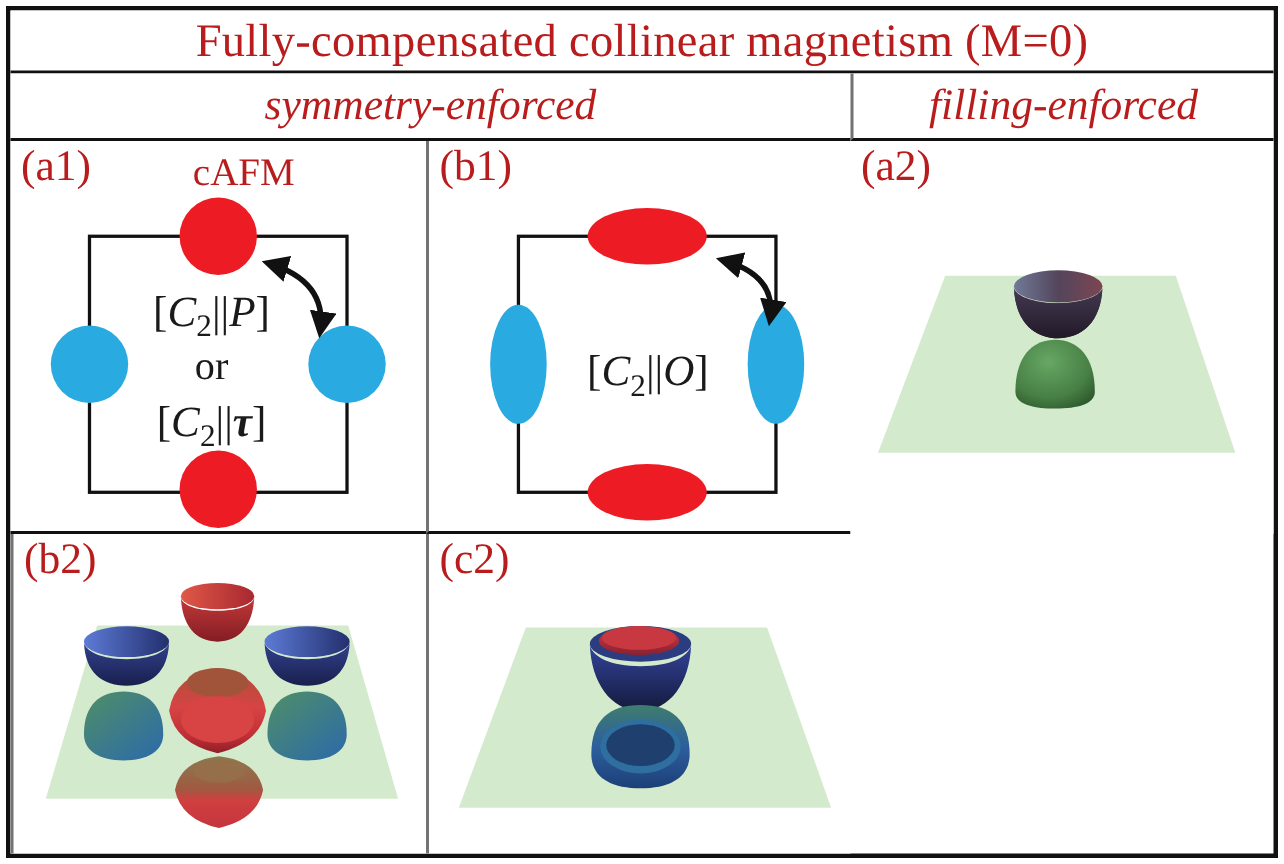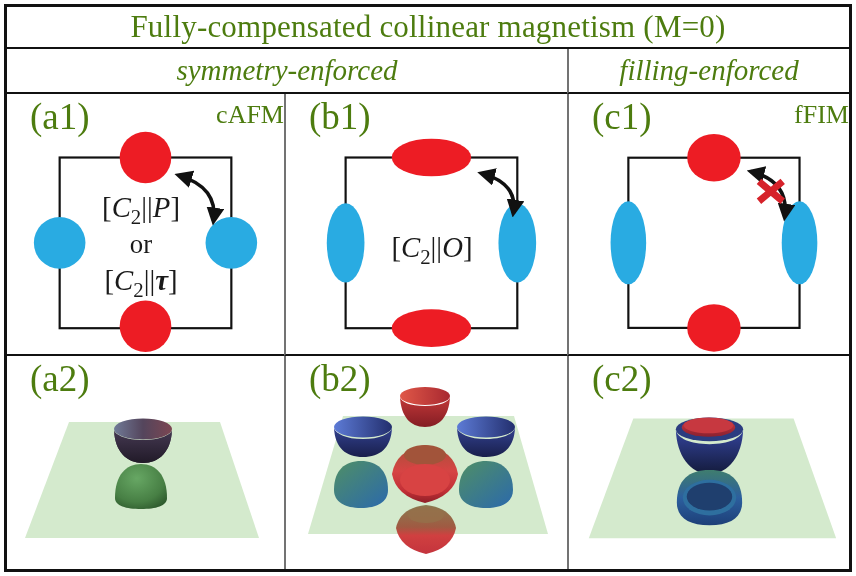--- a/index.html
+++ b/index.html
@@ -1,31 +1,31 @@
 <!DOCTYPE html>
 <html style="--spin-red: #ED1C24; --spin-blue: #29ABE2; --cross-red: #D6222A; --plane-green: #D4EACD; --line-black: #111111;"><head>
 <meta charset="utf-8">
 <style>
   html,body{margin:0;padding:0;background:#fff;}
   .fig{position:relative;width:856px;height:576px;background:#fff;
-       font-family:"Liberation Serif",serif;color:#4d7c0f;}
+       font-family:"Liberation Serif",serif;color:#b91c1c;}
   .table{position:absolute;left:4px;top:4px;width:848px;height:568px;
          border:3px solid #111;box-sizing:border-box;display:grid;
          grid-template-columns:277px 283px 1fr;
          grid-template-rows:42px 45px 262px 1fr;}
   .cell{position:relative;background:#fff;box-sizing:border-box;overflow:hidden;}
   .bl{border-left:2px solid #737373;}
   .bb{border-bottom:2px solid #111;}
   .title-cell{grid-column:1/4;display:flex;align-items:center;justify-content:center;
               font-size:31px;letter-spacing:.2px;}
   .hdr{display:flex;align-items:center;justify-content:center;
        font-style:italic;font-size:29px;}
   .hdr-left{grid-column:1/3;}
-  .tag{position:absolute;left:23px;top:1px;font-size:37px;z-index:3;}
-  .pname{position:absolute;left:0;right:0;top:6px;text-align:right;
+  .tag{position:absolute;left:7px;top:1px;font-size:29px;z-index:3;}
+  .pname{position:absolute;left:0;right:0;top:6px;text-align:center;
          font-size:26px;z-index:2;}
   .pname.shift{padding-left:34px;}
   svg{position:absolute;left:0;top:0;width:100%;height:100%;display:block;}
   .sq{fill:none;stroke:#111;stroke-width:2.2;}
   .spin-red{fill:var(--spin-red,#ED1C24);}
   .spin-blue{fill:var(--spin-blue,#29ABE2);}
   .arrow{fill:none;stroke:#111;stroke-width:3.6;}
   .cross{stroke:var(--cross-red,#D6222A);stroke-width:7;stroke-linecap:butt;fill:none;}
   .plane{fill:var(--plane-green,#D4EACD);}
   .formula{font-family:"Liberation Serif",serif;font-size:29px;fill:#1a1a1a;}
@@ -83,38 +83,20 @@
         <rect class="sq" x="59" y="64" width="173" height="172"></rect>
         <ellipse class="spin-red" cx="145.5" cy="64" rx="40" ry="19"></ellipse>
         <ellipse class="spin-red" cx="145.5" cy="236" rx="40" ry="19"></ellipse>
         <ellipse class="spin-blue" cx="59" cy="150" rx="19" ry="40"></ellipse>
         <ellipse class="spin-blue" cx="232" cy="150" rx="19" ry="40"></ellipse>
         <path class="arrow" d="M 196 80 Q 233 90 228 120" marker-start="url(#ahB)" marker-end="url(#ahB)"></path>
         <text class="formula" x="146" y="164" text-anchor="middle"><tspan>[</tspan><tspan class="it">C</tspan><tspan class="sub" dy="7">2</tspan><tspan dy="-7">||</tspan><tspan class="it">O</tspan><tspan>]</tspan></text>
       </svg>
     </div>
 
-    <div class="cell bb bl">
-      <div class="tag">(c1)</div>
-      <div class="pname shift">fFIM</div>
-      <svg viewBox="0 0 283 262">
-        <defs>
-          <marker id="ahC" viewBox="0 0 10 10" refX="7.5" refY="5" markerWidth="5" markerHeight="5" orient="auto-start-reverse">
-            <path d="M0,0 L10,5 L0,10 z" fill="#111"></path>
-          </marker>
-        </defs>
-        <rect class="sq" x="60" y="64" width="173" height="172"></rect>
-        <ellipse class="spin-red" cx="146.5" cy="64" rx="27" ry="24"></ellipse>
-        <ellipse class="spin-red" cx="146.5" cy="236" rx="27" ry="24"></ellipse>
-        <ellipse class="spin-blue" cx="60" cy="150" rx="18" ry="42"></ellipse>
-        <ellipse class="spin-blue" cx="233" cy="150" rx="18" ry="42"></ellipse>
-        <path class="arrow" d="M 184 78 Q 223 88 218 124" marker-start="url(#ahC)" marker-end="url(#ahC)"></path>
-        <path class="cross" d="M 192 88 L 216 108 M 192 108 L 216 88"></path>
-      </svg>
-    </div>
 
     <div class="cell">
       <div class="tag">(a2)</div>
       <svg viewBox="0 0 277 213">
         <defs>
           <linearGradient id="a2rim" x1="0" y1="0" x2="1" y2="0">
             <stop offset="0" stop-color="#707a97"></stop>
               <stop offset="0.5" stop-color="#54455c"></stop>
               <stop offset="1" stop-color="#7c4652"></stop>
           </linearGradient>

